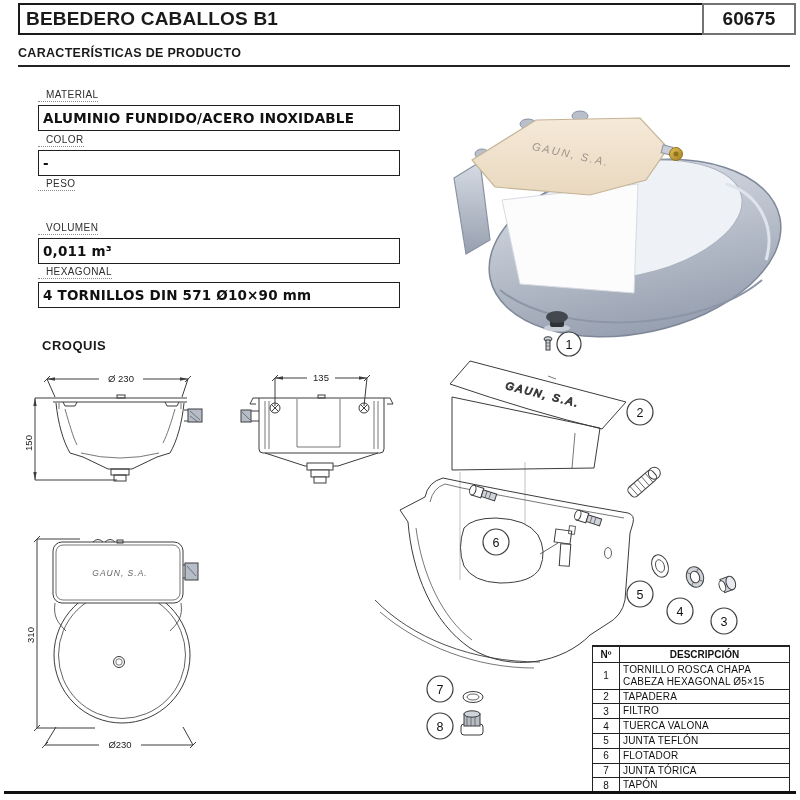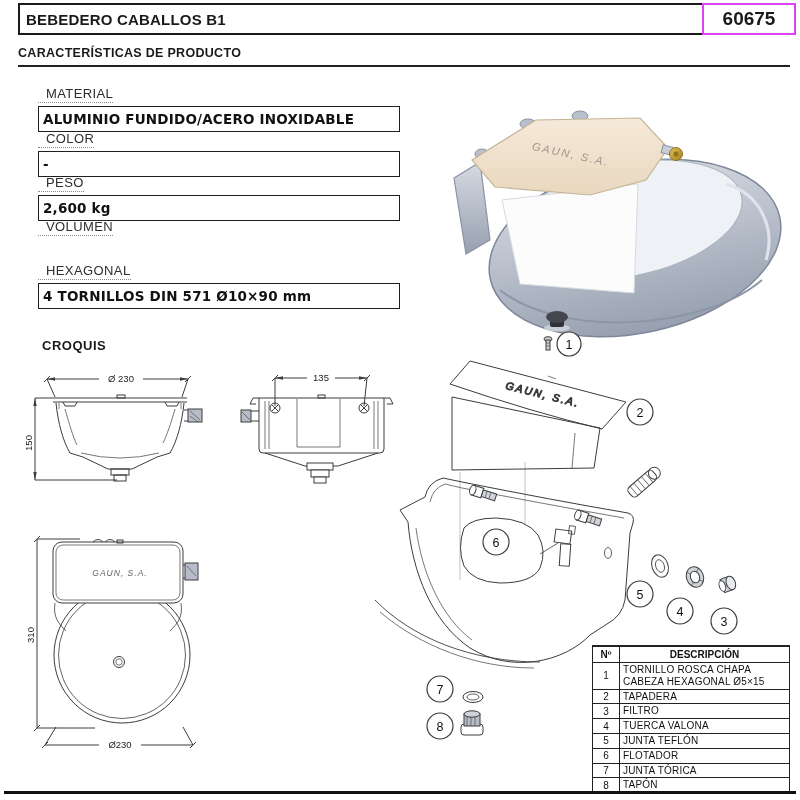--- a/index.html
+++ b/index.html
@@ -5,37 +5,37 @@
   html,body{margin:0;padding:0;}
   body{
     width:800px;height:800px;position:relative;background:#ffffff;
     font-family:"Liberation Sans",sans-serif;color:#1a1a1a;overflow:hidden;
   }
   .abs{position:absolute;}
   
   .title-box{
     left:18px;top:3px;width:676px;height:28px;border:2px solid #1a1a1a;
     display:flex;align-items:center;padding-left:6px;
-    font-size:15px;font-weight:bold;letter-spacing:0.2px;background:#fff;
+    font-size:19px;font-weight:bold;letter-spacing:0.2px;background:#fff;
   }
   .code-box{
-    left:702px;top:3px;width:90px;height:28px;border:2px solid #d946ef;
+    left:702px;top:3px;width:90px;height:28px;border:2px solid #737373;
     display:flex;align-items:center;justify-content:center;
     font-size:19px;font-weight:bold;background:#fff;
   }
   
   .section-title{
     left:18px;top:46px;width:772px;height:17px;
     font-size:12.5px;font-weight:bold;letter-spacing:0.3px;
     border-bottom:2px solid #222;padding-bottom:2px;
   }
   
   .spec{left:38px;width:362px;}
   .spec-label{
-    font-size:13px;color:#2e2e2e;letter-spacing:0.4px;
+    font-size:10px;color:#2e2e2e;letter-spacing:0.4px;
     display:inline-block;border-bottom:1px dotted #8a8a8a;padding-bottom:1px;margin-bottom:3px;padding-left:8px;
   }
   .spec-box{
     border:1.5px solid #1f1f1f;background:#fff;
     font-family:"DejaVu Sans","Liberation Sans",sans-serif;
     font-size:13.5px;letter-spacing:0.2px;color:#111;
     padding:2px 4px;line-height:20px;font-weight:bold;
   }
   
   .croquis-title{left:42px;top:338px;font-size:13px;font-weight:600;letter-spacing:0.5px;}
@@ -78,26 +78,26 @@
   </div>
 </div>
 <div class="abs spec" style="top:129px;">
   <div class="spec-label">COLOR</div>
   <div class="spec-box">
     <div>-</div>
   </div>
 </div>
 <div class="abs spec" style="top:173px;">
   <div class="spec-label">PESO</div>
-  <div class="spec-box">
-    <div>2,600 kg</div>
-  </div>
 </div>
 <div class="abs spec" style="top:217px;">
   <div class="spec-label">VOLUMEN</div>
+  <div class="spec-box">
+    <div>0,011 m³</div>
+  </div>
 </div>
 <div class="abs spec" style="top:261px;">
   <div class="spec-label">HEXAGONAL</div>
   <div class="spec-box">
     <div>4 TORNILLOS DIN 571 Ø10×90 mm</div>
   </div>
 </div>
 
 <svg class="abs" style="left:440px;top:88px;" width="360" height="248" viewBox="0 0 360 248">
   <defs>

